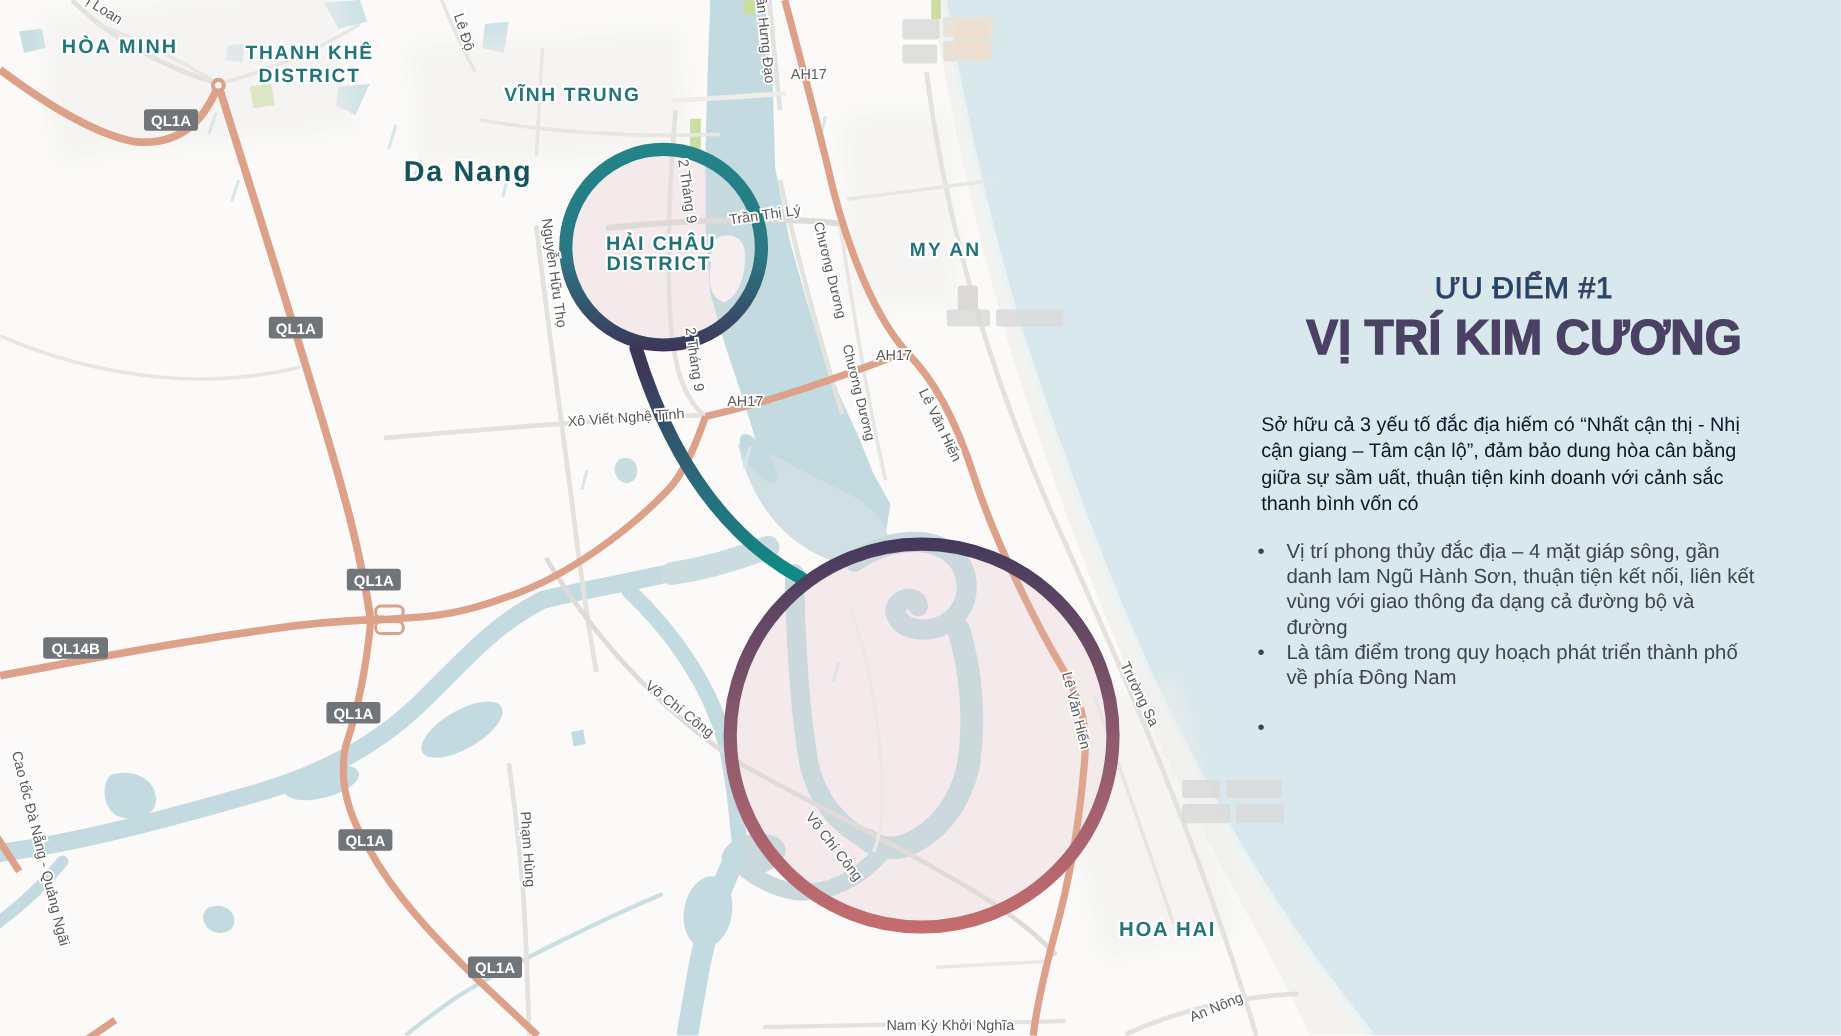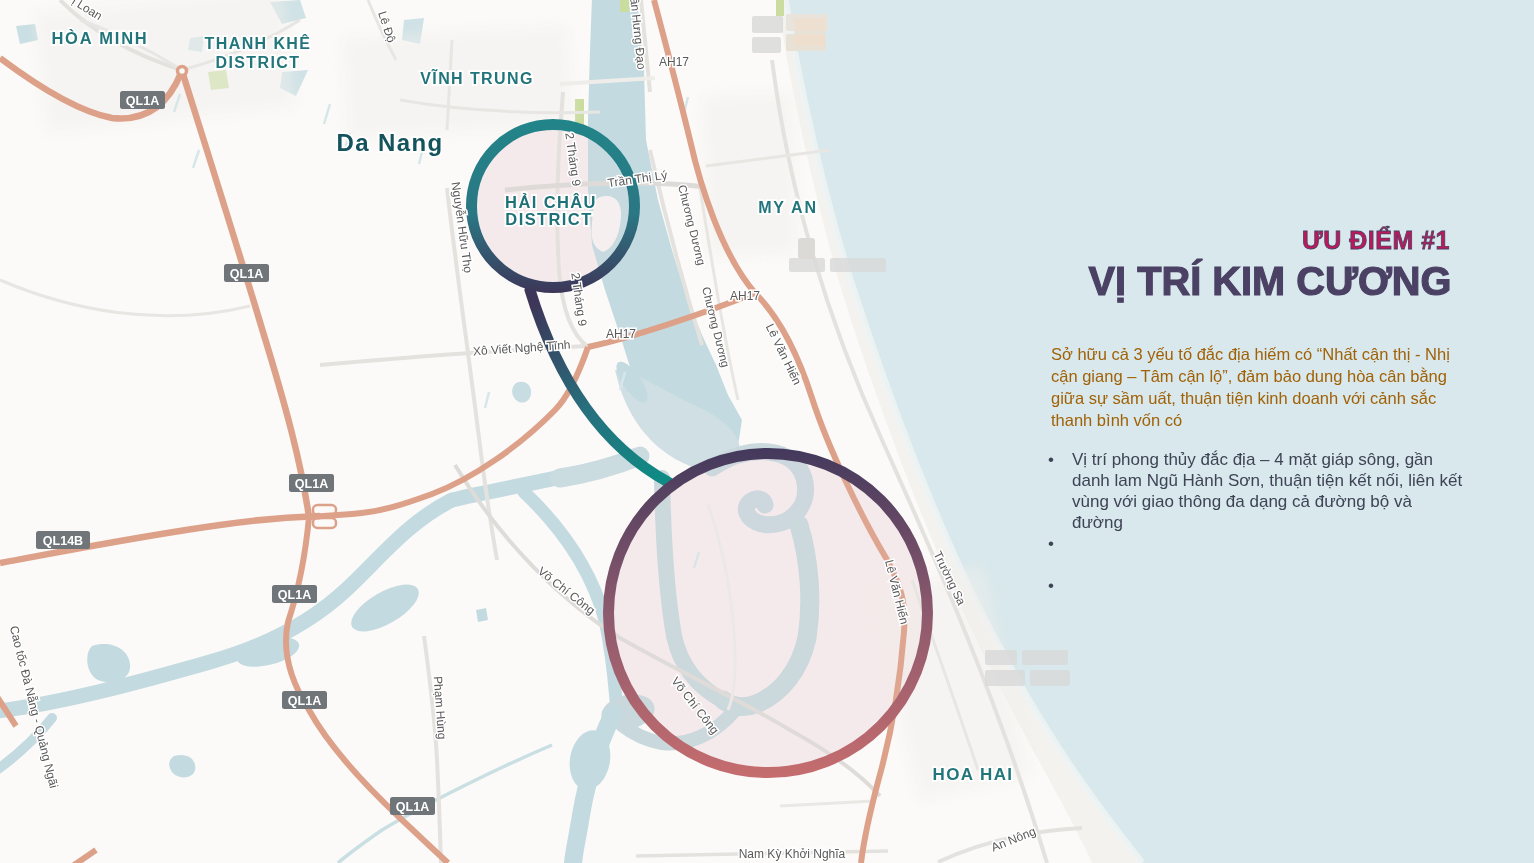--- a/index.html
+++ b/index.html
@@ -1,20 +1,20 @@
 <!DOCTYPE html>
 <html><head>
 <meta charset="utf-8">
 <style>
 html,body{margin:0;padding:0;}
 #wrap{position:relative;width:1534px;height:863px;overflow:hidden;background:#fbfaf8;font-family:"Liberation Sans",sans-serif;}
 #wrap svg{position:absolute;left:0;top:0;}
-.h-small{position:absolute;left:1090px;top:226px;width:360px;text-align:right;font-size:25px;font-weight:bold;color:#be185d;letter-spacing:0.5px;-webkit-text-stroke:0.8px #4b4164;}
+.h-small{position:absolute;left:1090px;top:226px;width:360px;text-align:center;font-size:25px;font-weight:normal;color:#0c4a6e;letter-spacing:0.5px;-webkit-text-stroke:0.8px #4b4164;}
 .h-big{position:absolute;left:1058px;top:258px;width:424px;text-align:center;font-size:41px;font-weight:bold;color:#4b4164;letter-spacing:0px;transform:scaleX(0.97);transform-origin:center;-webkit-text-stroke:1.2px #4b4164;}
-.para{position:absolute;left:1051px;top:343px;width:412px;font-size:16.5px;line-height:22px;color:#a16207;}
+.para{position:absolute;left:1051px;top:343px;width:412px;font-size:16.5px;line-height:22px;color:#0f172a;}
 .bullets{position:absolute;left:1048px;top:449px;width:430px;font-size:17px;line-height:21px;color:#3f4356;}
 .bullets .row{display:flex;}
 .bullets .b{width:24px;flex:none;}
 </style>
 </head>
 <body>
 <div id="wrap">
 <svg width="1534" height="863" viewBox="0 0 1534 863">
 <defs>
 <linearGradient id="gc1" x1="0" y1="118" x2="0" y2="293" gradientUnits="userSpaceOnUse">
@@ -269,18 +269,19 @@
 
 <div class="para">Sở hữu cả 3 yếu tố đắc địa hiếm có “Nhất cận thị - Nhị<br>cận giang – Tâm cận lộ”, đảm bảo dung hòa cân bằng<br>giữa sự sầm uất, thuận tiện kinh doanh với cảnh sắc<br>thanh bình vốn có</div>
 
 <div class="bullets">
 <div class="row">
         <div class="b">•</div>
         <div>Vị trí phong thủy đắc địa – 4 mặt giáp sông, gần<br>danh lam Ngũ Hành Sơn, thuận tiện kết nối, liên kết<br>vùng với giao thông đa dạng cả đường bộ và<br>đường</div>
       </div>
 <div class="row">
         <div class="b">•</div>
+        <div>Là tâm điểm trong quy hoạch phát triển thành phố<br>về phía Đông Nam</div>
       </div>
 <div class="row" style="margin-top:21px">
         <div class="b">•</div>
       </div>
 </div>
 </div>
 
 </body></html>

